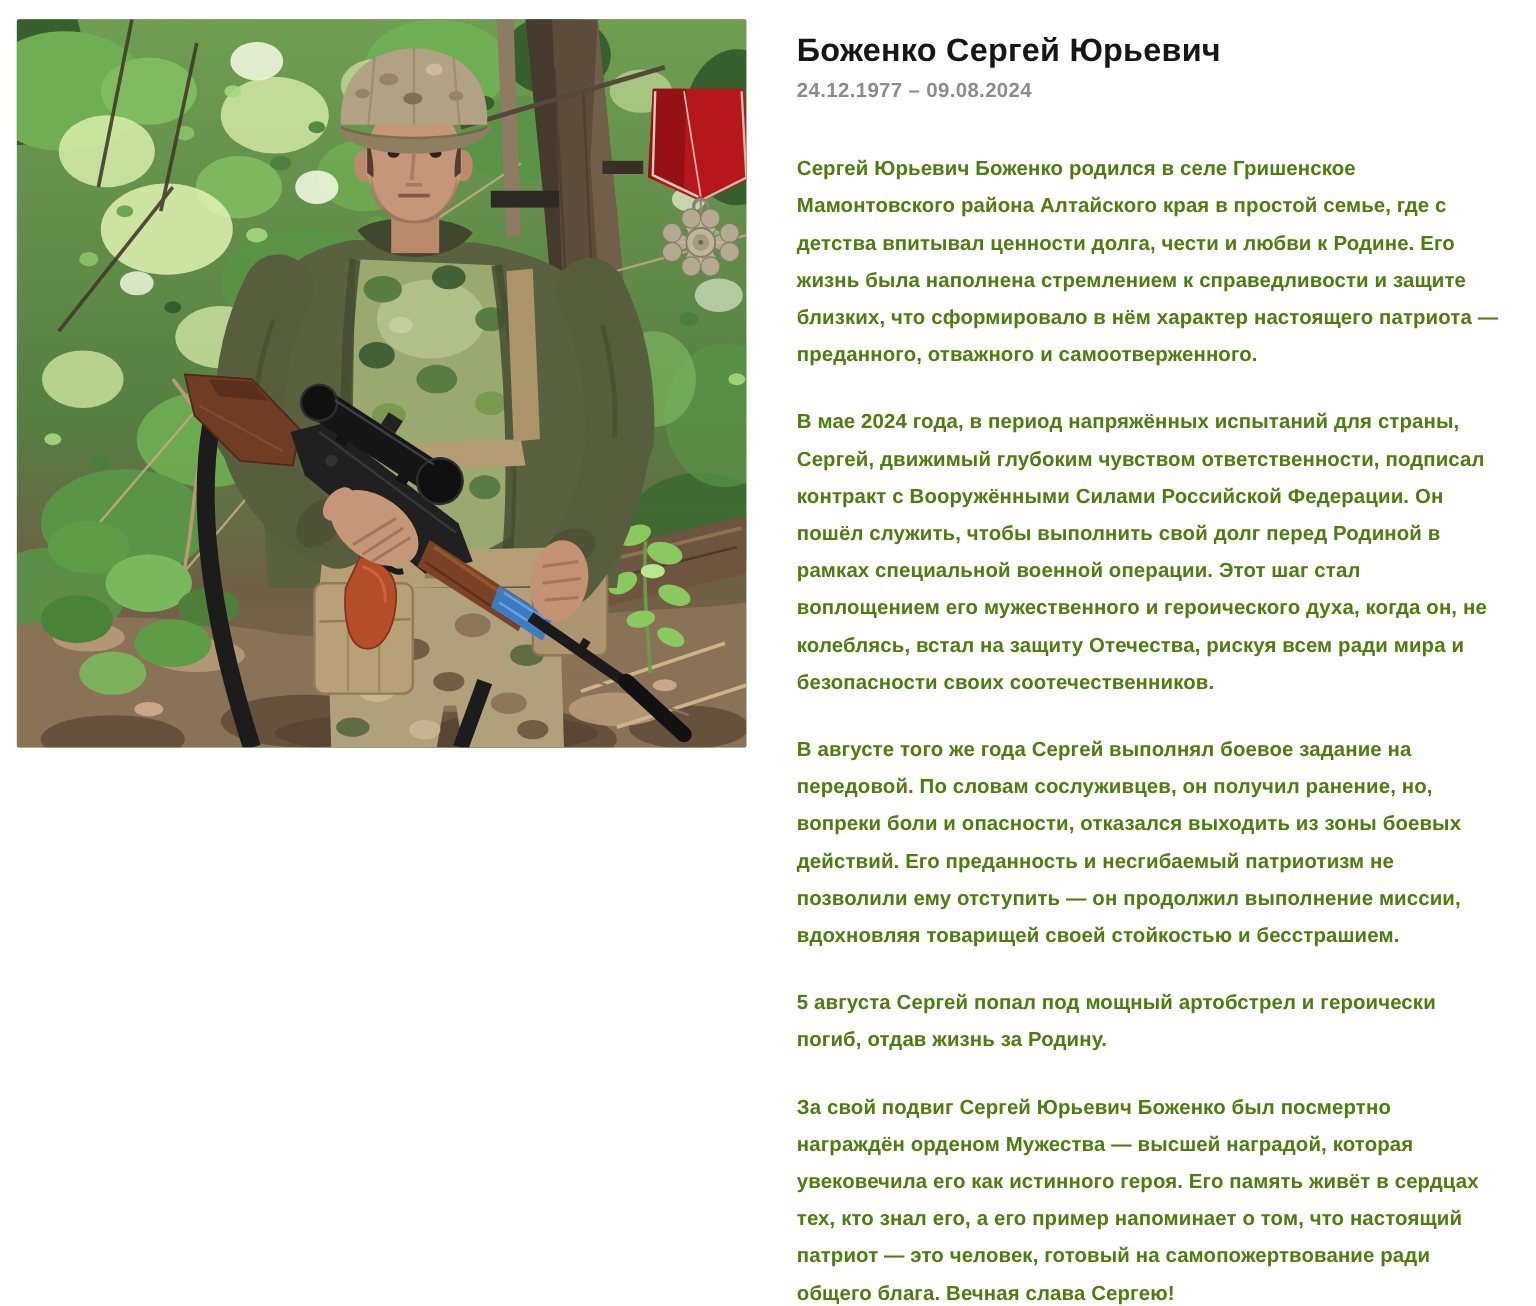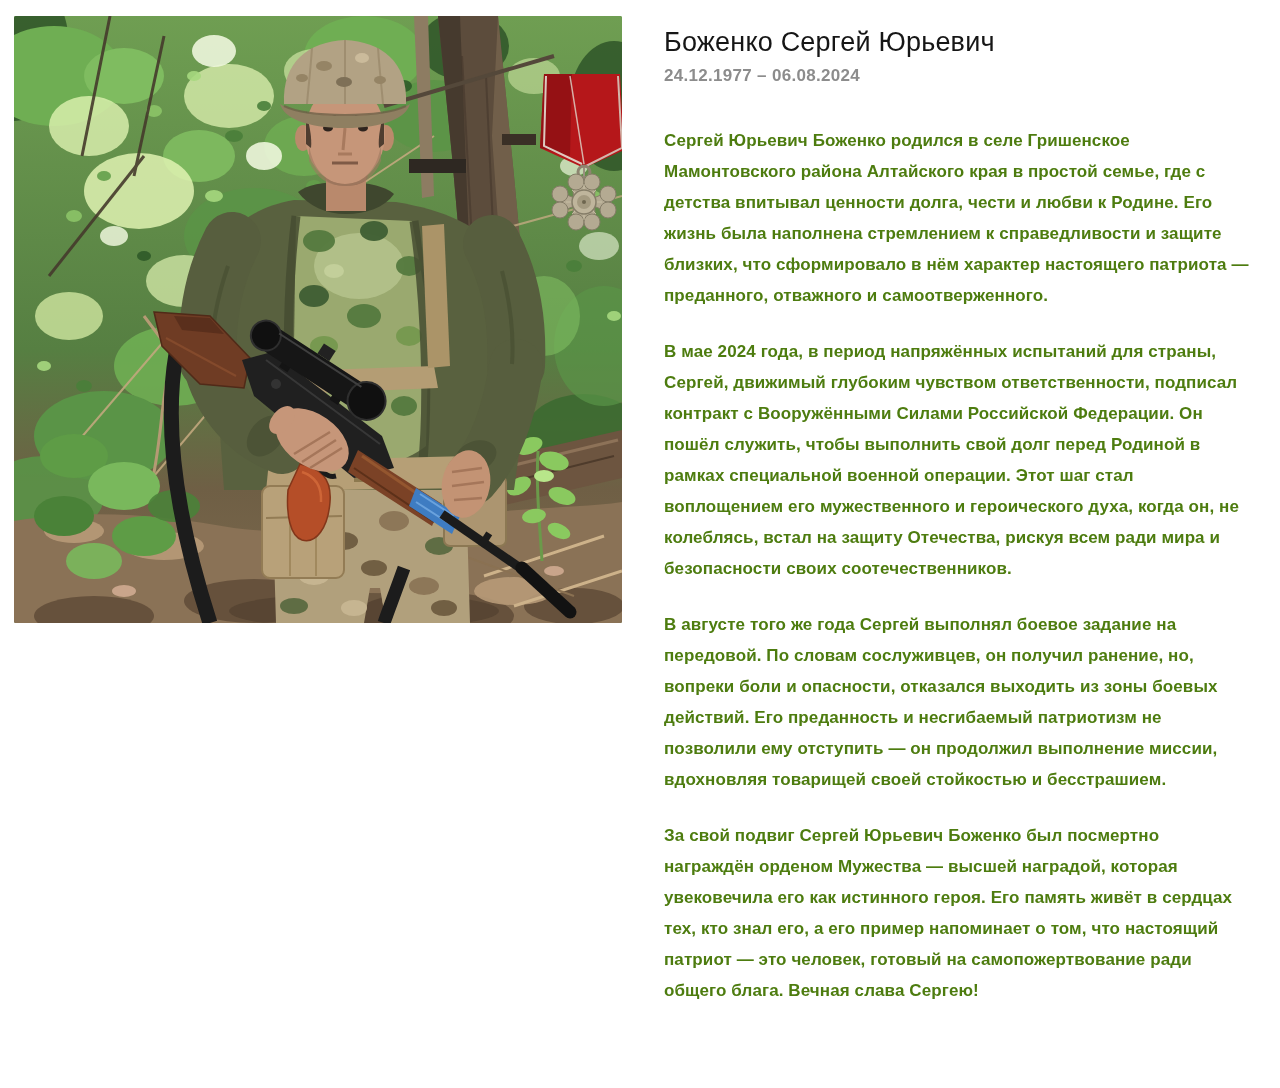--- a/index.html
+++ b/index.html
@@ -11,21 +11,21 @@
   .page{position:absolute;inset:0;}
   .photo{
     position:absolute;left:14px;top:16px;width:608px;height:607px;
     margin:0;overflow:hidden;border-radius:2px;background:#5c8a46;
   }
   .photo svg{display:block;width:608px;height:607px;}
   .content{
     position:absolute;left:664px;top:0;width:588px;padding-top:26px;
   }
   h1.title{
-    margin:0;font-size:27px;line-height:32px;font-weight:400;
+    margin:0;font-size:27px;line-height:32px;font-weight:700;
     color:#161616;letter-spacing:.2px;
   }
   .dates{
     margin-top:8px;font-size:17px;line-height:20px;font-weight:700;
     color:#8c8c8c;letter-spacing:.3px;
   }
   article{margin-top:39px;}
   article p{
     margin:0 0 25px 0;font-size:17px;line-height:31px;font-weight:700;
     color:#4d7c0f;white-space:pre-line;letter-spacing:.1px;
@@ -337,21 +337,21 @@
         </g>
         <circle cx="570" cy="186" r="12" fill="#bfb59c" stroke="#857d68" stroke-width="1.5"></circle>
         <circle cx="570" cy="186" r="7" fill="#a49a80"></circle>
         <circle cx="570" cy="186" r="2" fill="#6e664f"></circle>
       </g>
     </svg>
   </figure>
 
   <main class="content">
     <h1 class="title">Боженко Сергей Юрьевич</h1>
-    <div class="dates">24.12.1977 – 06.08.2024</div>
+    <div class="dates">24.12.1977 – 09.08.2024</div>
     <article>
       <p>Сергей Юрьевич Боженко родился в селе Гришенское
 Мамонтовского района Алтайского края в простой семье, где с
 детства впитывал ценности долга, чести и любви к Родине. Его
 жизнь была наполнена стремлением к справедливости и защите
 близких, что сформировало в нём характер настоящего патриота —
 преданного, отважного и самоотверженного.</p>
       <p>В мае 2024 года, в период напряжённых испытаний для страны,
 Сергей, движимый глубоким чувством ответственности, подписал
 контракт с Вооружёнными Силами Российской Федерации. Он
@@ -359,20 +359,22 @@
 рамках специальной военной операции. Этот шаг стал
 воплощением его мужественного и героического духа, когда он, не
 колеблясь, встал на защиту Отечества, рискуя всем ради мира и
 безопасности своих соотечественников.</p>
       <p>В августе того же года Сергей выполнял боевое задание на
 передовой. По словам сослуживцев, он получил ранение, но,
 вопреки боли и опасности, отказался выходить из зоны боевых
 действий. Его преданность и несгибаемый патриотизм не
 позволили ему отступить — он продолжил выполнение миссии,
 вдохновляя товарищей своей стойкостью и бесстрашием.</p>
+      <p>5 августа Сергей попал под мощный артобстрел и героически
+погиб, отдав жизнь за Родину.</p>
       <p>За свой подвиг Сергей Юрьевич Боженко был посмертно
 награждён орденом Мужества — высшей наградой, которая
 увековечила его как истинного героя. Его память живёт в сердцах
 тех, кто знал его, а его пример напоминает о том, что настоящий
 патриот — это человек, готовый на самопожертвование ради
 общего блага. Вечная слава Сергею!</p>
     </article>
   </main>
 
 </div>

